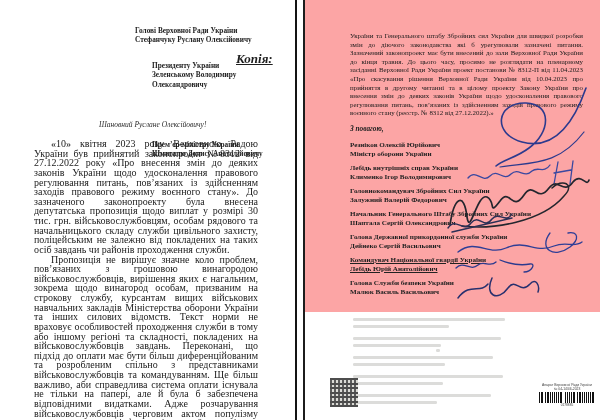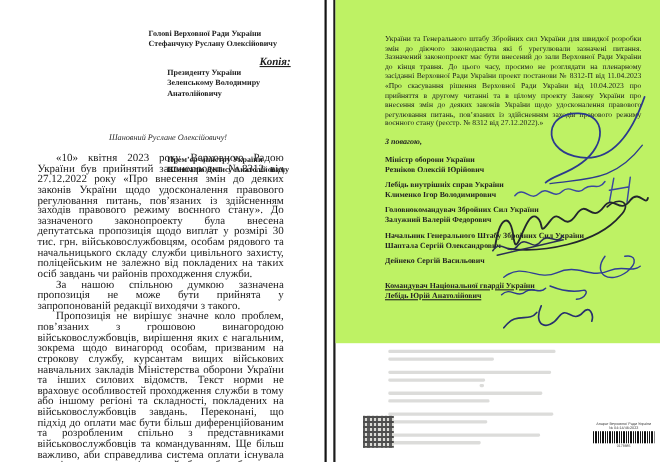--- a/index.html
+++ b/index.html
@@ -4,29 +4,29 @@
 <style>
   html,body{margin:0;padding:0;}
   body{
     width:600px;height:420px;position:relative;overflow:hidden;
     background:#ffffff;
     font-family:"Liberation Serif", serif;
     color:#1e1e1e;
   }
   .page{position:absolute;top:0;height:312px;}
   #page1{left:0;width:295px;background:#ffffff;}
-  #page2{left:305px;width:295px;background:#bef264;}
+  #page2{left:305px;width:295px;background:#fca5a5;}
   .edge-line{position:absolute;top:0;height:420px;background:#141414;}
   #edge1{left:295px;width:2px;}
   #edge2{left:303px;width:2px;background:#1c1c1c;}
 
   
   .addr{position:absolute;font-weight:bold;font-size:7.3px;line-height:9.4px;color:#222;white-space:nowrap;}
   #recipient{left:135px;top:26px;}
-  #copy-label{left:236px;top:51px;font-weight:bold;font-style:italic;text-decoration:underline;font-size:10px;position:absolute;}
+  #copy-label{left:236px;top:51px;font-weight:bold;font-style:italic;text-decoration:underline;font-size:13px;position:absolute;}
   #copy1{left:152px;top:61px;}
   #copy2{left:152px;top:93px;margin-top:47px;}
   #salutation{position:absolute;left:99px;top:120px;font-style:italic;font-size:7.5px;color:#2a2a2a;white-space:nowrap;}
   #body1{position:absolute;left:34px;top:139px;width:224px;font-size:10px;line-height:9.62px;text-align:justify;color:#1b1b1b;}
   #body1 p{margin:0;text-indent:17px;}
 
   
   #body2{position:absolute;left:45px;top:32px;width:233px;font-size:6.9px;line-height:8.6px;text-align:justify;color:#1b1b1b;}
   #body2 p{margin:0;}
   #closing{position:absolute;left:45px;top:124px;font-weight:bold;font-style:italic;font-size:7.3px;color:#222;}
@@ -60,70 +60,74 @@
   <div class="addr" id="recipient">
     <div>Голові Верховної Ради України</div>
     <div>Стефанчуку Руслану Олексійовичу</div>
   </div>
 
   <div id="copy-label">Копія:</div>
 
   <div class="addr" id="copy1">
     <div>Президенту України</div>
     <div>Зеленському Володимиру</div>
-    <div>Анатолійовичу</div>
+    <div>Олександровичу</div>
   </div>
 
   <div class="addr" id="copy2">
     <div>Прем’єр-міністру України</div>
     <div>Шмигалю Денису Анатолійовичу</div>
   </div>
 
   <div id="salutation">Шановний Руслане Олексійовичу!</div>
 
   <div id="body1">
     <p>«10» квітня 2023 року Верховною Радою України був прийнятий законопроект №8312 від 27.12.2022 року «Про внесення змін до деяких законів України щодо удосконалення правового регулювання питань, пов’язаних із здійсненням заходів правового режиму воєнного стану». До зазначеного законопроекту була внесена депутатська пропозиція щодо виплат у розмірі 30 тис. грн. військовослужбовцям, особам рядового та начальницького складу служби цивільного захисту, поліцейським не залежно від покладених на таких осіб завдань чи районів проходження служби.</p>
-    <p>За нашою спільною думкою зазначена пропозиція не може бути прийнята у запропонованій редакції виходячи з такого.</p>
     <p>Пропозиція не вирішує значне коло проблем, пов’язаних з грошовою винагородою військовослужбовців, вирішення яких є нагальним, зокрема щодо винагород особам, призваним на строкову службу, курсантам вищих військових навчальних закладів Міністерства оборони України та інших силових відомств. Текст норми не враховує особливостей проходження служби в тому або іншому регіоні та складності, покладених на військовослужбовців завдань. Переконані, що підхід до оплати має бути більш диференційованим та розробленим спільно з представниками військовослужбовців та командуванням. Ще більш важливо, аби справедлива система оплати існувала не тільки на папері, але й була б забезпечена відповідними видатками. Адже розчарування військовослужбовців черговим актом популізму може мати негативні, фатальні для країни наслідки.</p>
   </div>
 </div>
 
 <div class="edge-line" id="edge1"></div>
 <div class="edge-line" id="edge2"></div>
 
 <div class="page" id="page2">
 
   <div id="body2">
     <p>України та Генерального штабу Збройних сил України для швидкої розробки змін до діючого законодавства які б урегулювали зазначені питання. Зазначений законопроект має бути внесений до зали Верховної Ради України до кінця травня. До цього часу, просимо не розглядати на пленарному засіданні Верховної Ради України проект постанови № 8312-П від 11.04.2023 «Про скасування рішення Верховної Ради України від 10.04.2023 про прийняття в другому читанні та в цілому проекту Закону України про внесення змін до деяких законів України щодо удосконалення правового регулювання питань, пов’язаних із здійсненням заходів правового режиму воєнного стану (реєстр. № 8312 від 27.12.2022).»</p>
   </div>
 
   <div id="closing">З повагою,</div>
 
   <div class="signatory" id="sig0">
+    <div>Резніков Олексій Юрійович</div>
     <div>Міністр оборони України</div>
-    <div>Резніков Олексій Юрійович</div>
   </div>
   <div class="signatory" id="sig1">
     <div>Лебідь внутрішніх справ України</div>
     <div>Клименко Ігор Володимирович</div>
   </div>
   <div class="signatory" id="sig2">
     <div>Головнокомандувач  Збройних Сил України</div>
     <div>Залужний Валерій Федорович</div>
   </div>
   <div class="signatory" id="sig3">
     <div>Начальник Генерального Штабу Збройних Сил України</div>
     <div>Шаптала Сергій Олександрович</div>
   </div>
   <div class="signatory" id="sig4">
+    <div>Голова Державної прикордонної служби України</div>
     <div>Дейнеко Сергій Васильович</div>
   </div>
   <div class="signatory" id="sig5">
     <div>Командувач Національної гвардії України</div>
     <div>Лебідь Юрій Анатолійович</div>
+  </div>
+  <div class="signatory" id="sig6">
+    <div>Голова Служби безпеки України</div>
+    <div>Малюк Василь Васильович</div>
   </div>
 
   <svg id="ink" viewBox="0 0 200 240">
     <g fill="none" stroke-linecap="round" stroke-linejoin="round">
       <path stroke="#2c3a8e" stroke-width="1.6" d="M186,18 C172,58 152,80 122,72 C92,64 96,32 126,33 C152,34 151,62 129,78 C116,88 102,90 96,96"></path>
       <path stroke="#2c3a8e" stroke-width="1.2" d="M100,97 C132,92 158,96 184,62"></path>
       <path stroke="#3a48a0" stroke-width="1.3" d="M68,108 c8,-10 14,6 22,-2 c8,-8 13,6 21,-2 c8,-7 13,5 21,-3 c6,-5 12,3 18,-6"></path>
       <path stroke="#3a48a0" stroke-width="1.3" d="M158,92 l-4,22 M154,103 l17,-3 M173,91 l-3,23"></path>
       <path stroke="#23262e" stroke-width="1.7" d="M50,155 c4,-28 14,-34 17,-8 c3,20 10,-24 20,-20 c9,4 1,20 13,4 c10,-14 12,12 24,-6 c10,-15 13,9 25,-7 c9,-12 14,8 24,-6 c8,-10 14,6 16,-2"></path>
       <path stroke="#23262e" stroke-width="1.5" d="M152,118 c10,-10 24,-4 12,8 c-22,26 -72,34 -102,30"></path>

